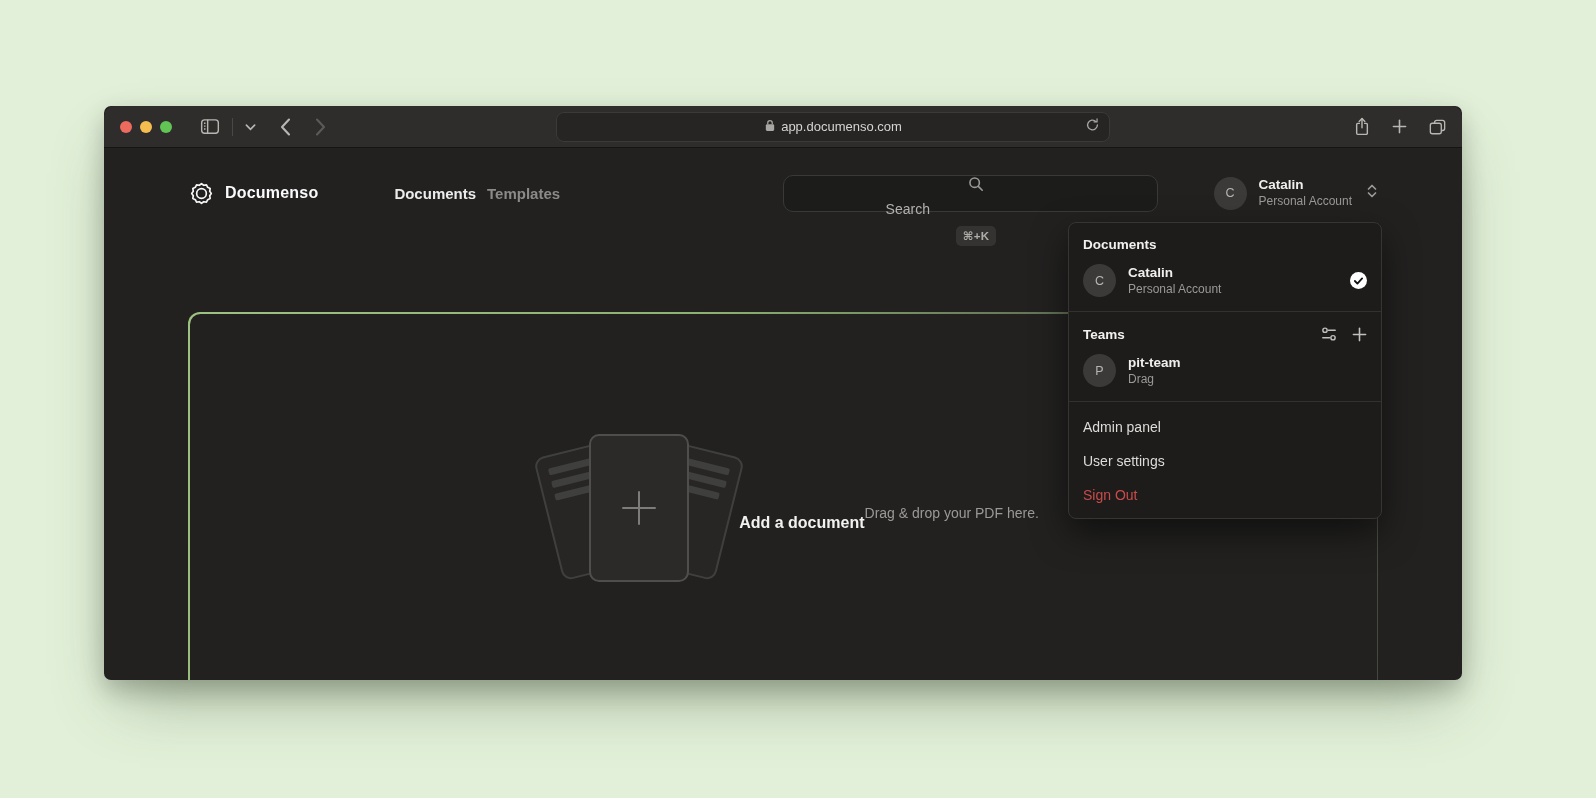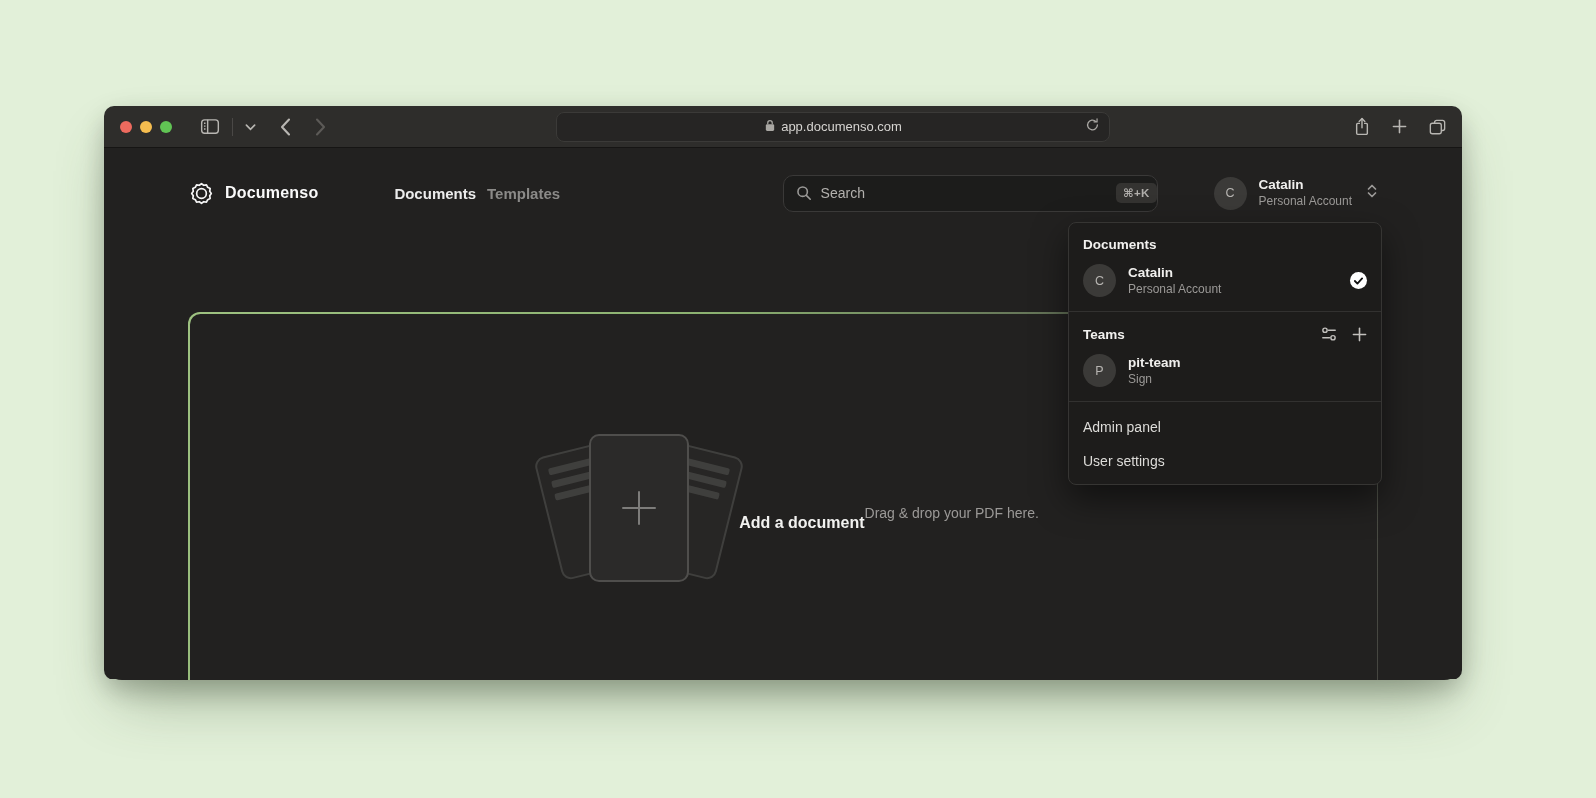--- a/index.html
+++ b/index.html
@@ -8,21 +8,21 @@
     background:#e2f0d9;
     font-family:"Liberation Sans","DejaVu Sans",sans-serif;
     position:relative;
     overflow:hidden;
     -webkit-font-smoothing:antialiased;
   }
 
   
   .window {
     position:absolute; left:104px; top:106px; width:1358px; height:574px;
-    background:#222120; border-radius:18px; overflow:visible;
+    background:#222120; border-radius:7px; overflow:visible;
     box-shadow:0 30px 60px -15px rgba(70,90,60,.45), 0 10px 24px rgba(0,0,0,.22);
   }
   .window-clip { position:absolute; inset:0; border-radius:10px; overflow:hidden; }
 
   
   .titlebar {
     height:42px; background:#2e2d2b; border-bottom:1px solid #161514;
     display:flex; align-items:center; padding:0 16px; gap:10px;
   }
   .traffic { display:flex; gap:8px; margin-right:18px; }
@@ -55,21 +55,21 @@
   .brand-logo { color:#f5f5f5; display:flex; }
   .brand-name { color:#fafafa; font-size:16px; font-weight:700; letter-spacing:.2px; }
   .main-nav { display:flex; gap:11px; margin-left:76px; }
   .nav-item { font-size:15px; font-weight:600; cursor:pointer; }
   .nav-active { color:#ececec; }
   .nav-muted { color:#8b8a88; }
 
   .search {
     margin-left:auto; width:375px; height:37px; background:#1c1c1b;
     border:1px solid #3a3938; border-radius:10px;
-    display:flex; align-items:center; padding:0 0 0 12px; gap:9px;
+    display:flex; align-items:center; padding:0 0 0 12px; gap:9px;flex-direction:column;
   }
   .search svg { color:#9a9997; flex:none; }
   .search input {
     flex:1; background:transparent; border:none; outline:none;
     color:#cfcecb; font-size:14px; font-family:inherit;
   }
   .search input::placeholder { color:#b3b1ae; }
   .kbd {
     background:#343331; color:#b0aeab; font-size:11.5px; font-weight:600;
     border-radius:5px; padding:3px 7px; letter-spacing:.3px;
@@ -330,25 +330,26 @@
           <svg width="15" height="15" viewBox="0 0 16 16" fill="none" stroke="currentColor" stroke-width="1.7" stroke-linecap="round">
             <line x1="8" y1="1.5" x2="8" y2="14.5"></line>
               <line x1="1.5" y1="8" x2="14.5" y2="8"></line>
           </svg>
         </span>
       </div>
       <div class="account-row">
         <span class="avatar">P</span>
         <span class="account-meta">
           <div class="account-name">pit-team</div>
-          <div class="account-sub">Sign</div>
+          <div class="account-sub">Drag</div>
         </span>
       </div>
     </div>
 
     <div class="menu-divider"></div>
 
     <div class="menu-section">
       <div class="menu-item">Admin panel</div>
       <div class="menu-item">User settings</div>
+      <div class="menu-item danger">Sign Out</div>
     </div>
   </div>
 </div>
 
 </body></html>

